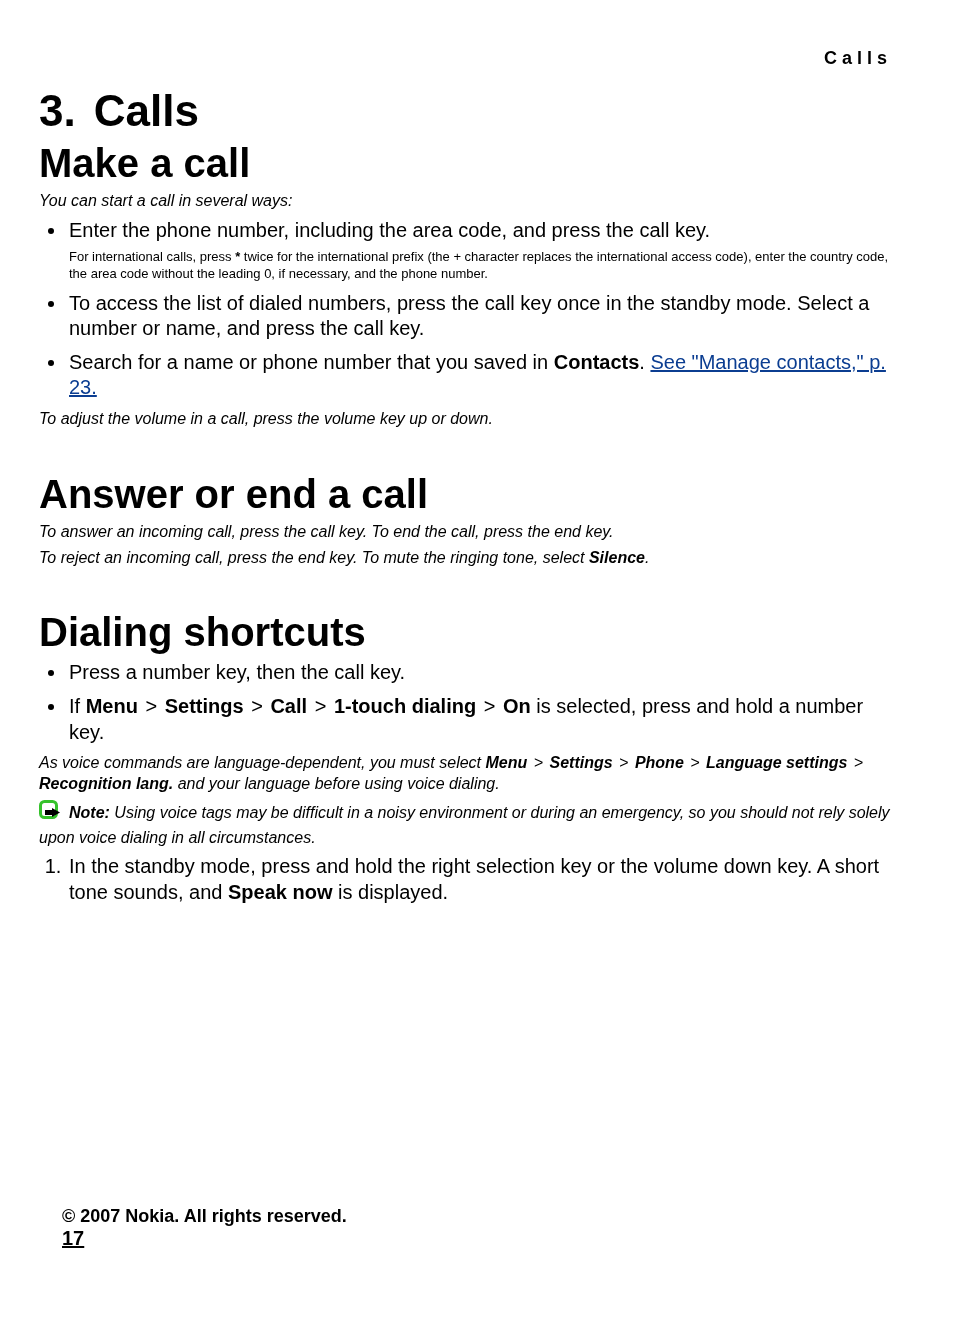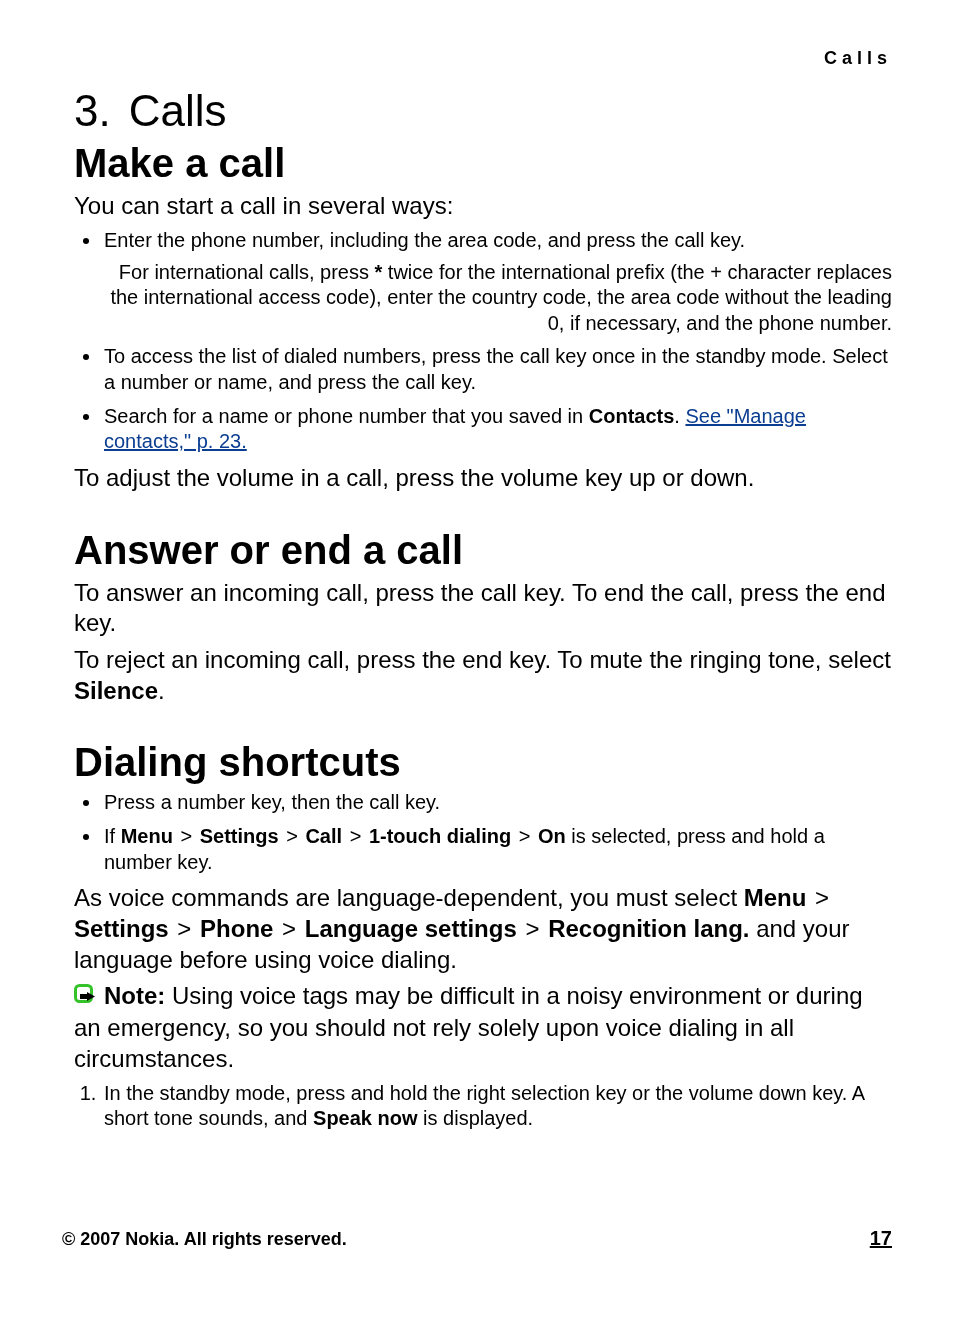--- a/index.html
+++ b/index.html
@@ -6,62 +6,62 @@
   html, body { margin: 0; padding: 0; }
   body {
     width: 954px;
     height: 1322px;
     background: #fff;
     font-family: Arial, Helvetica, sans-serif;
     color: #000;
     position: relative;
   }
   .page {
-    padding: 48px 62px 0 74px;
+    padding: 48px 62px 0 39px;
   }
   .running-head {
     text-align: right;
     font-weight: 700;
     letter-spacing: 5px;
     font-size: 18px;
     margin-bottom: 18px;
   }
   h1.chapter {
     font-size: 44px;
-    font-weight: 400;
+    font-weight: 700;
     margin: 0 0 4px 0;
     line-height: 1.1;
   }
   h1.chapter .num { display: inline-block; margin-right: 18px; }
   h2.section {
     font-size: 40px;
     font-weight: 900;
     margin: 0 0 4px 0;
     line-height: 1.2;
   }
-  h2.section.mt { margin-top: 32px; }
+  h2.section.mt { margin-top: 40px; }
   p.body {
-    font-size: 24px;
+    font-size: 16px;
     line-height: 1.28;
     margin: 4px 0 6px 0;
+    font-style: italic;
   }
   ul.body, ol.body {
     font-size: 20px;
     line-height: 1.28;
     margin: 4px 0 6px 0;
     padding-left: 28px;
   }
   ul.body li, ol.body li {
     margin: 0 0 8px 0;
     padding-left: 2px;
   }
   ul.body li p.sub {
     margin: 6px 0 0 0;
-    font-size: 20px;
-    text-align: right;
+    font-size: 13px;
   }
   .b { font-weight: 700; }
   a.link {
     color: #0b3d91;
     text-decoration: underline;
   }
   .sep { display:inline-block; margin: 0 2px; }
   .note-row { margin-top: 10px; }
   .note-icon {
     display: inline-block;
@@ -69,20 +69,21 @@
     margin-right: 0;
   }
   .footer {
     position: absolute;
     left: 62px;
     right: 62px;
     bottom: 72px;
     display: flex;
     justify-content: space-between;
     align-items: baseline;
+    flex-direction: column;
   }
   .copyright { font-size: 18px; font-weight: 700; }
   .pagenum { font-size: 20px; font-weight: 700; text-decoration: underline; }
 </style>
 </head>
 <body>
 
 <div class="page">
   <div class="running-head">Calls</div>
 

